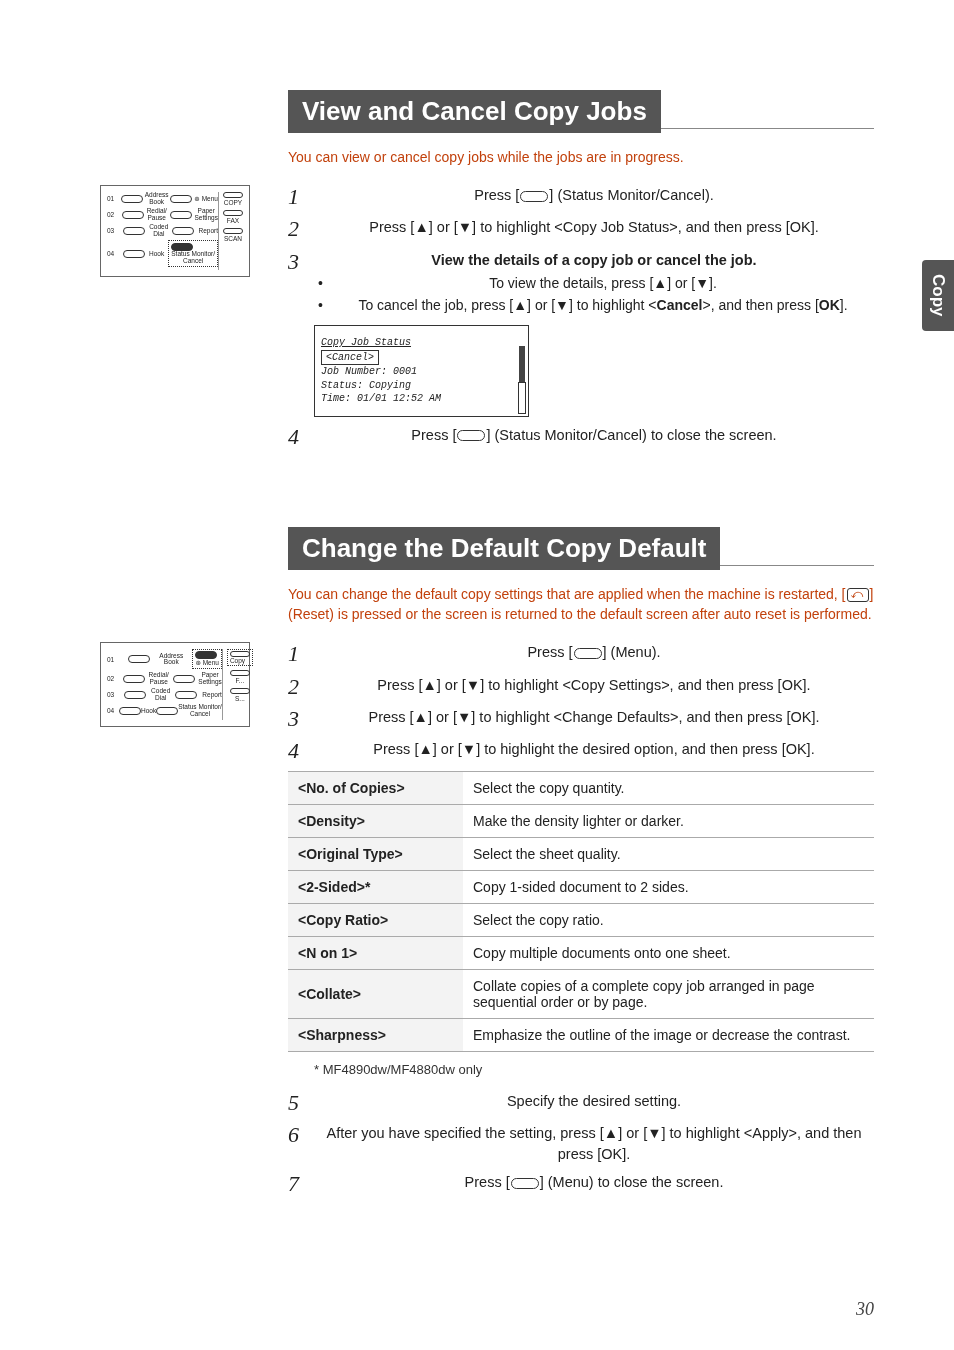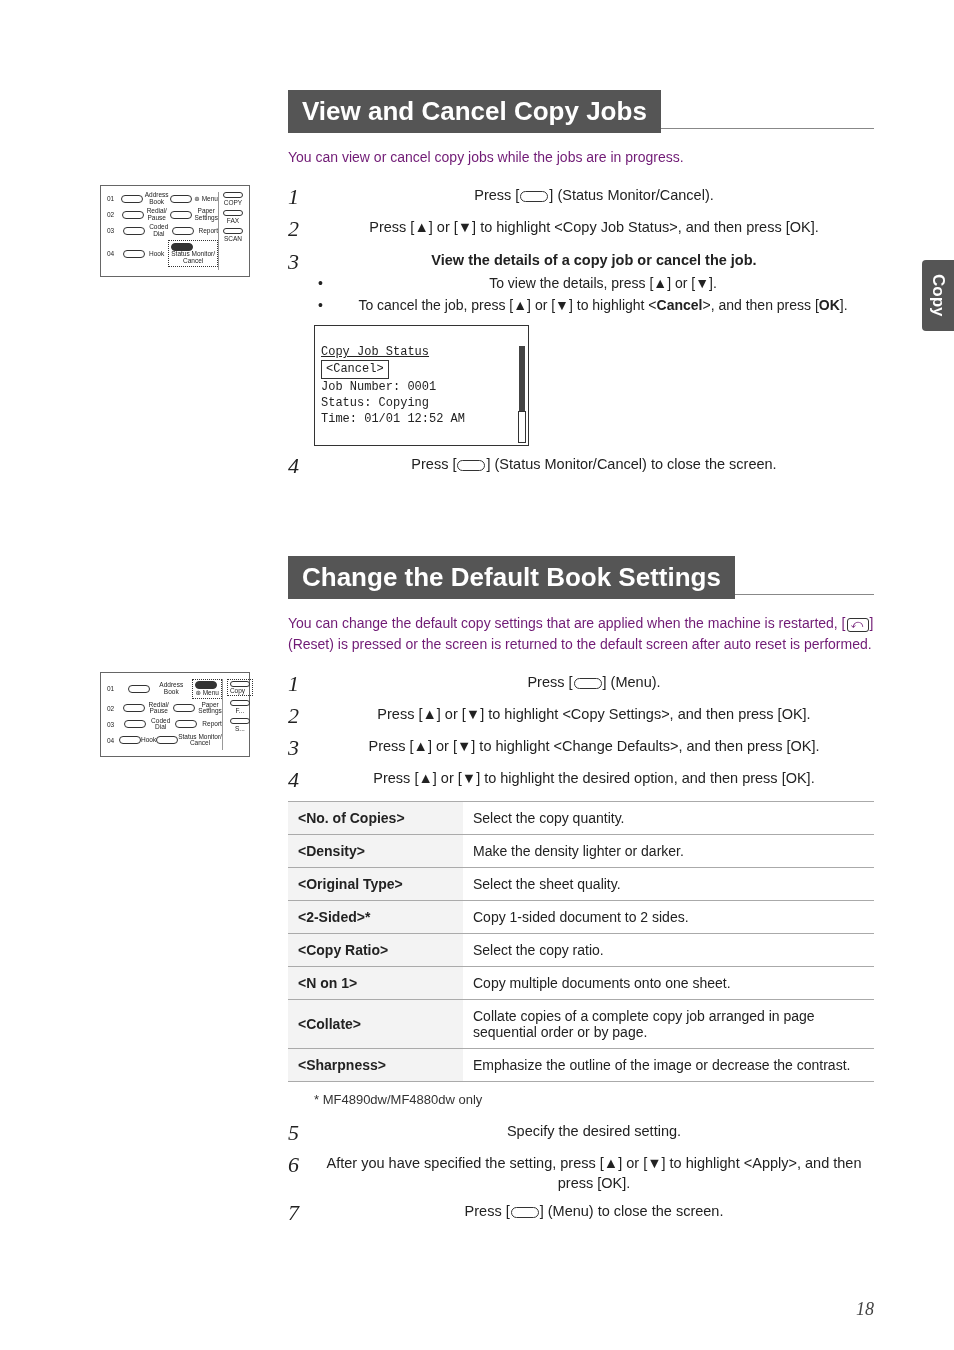--- a/index.html
+++ b/index.html
@@ -41,21 +41,21 @@
     flex: 1;
     border-bottom: 1px solid #888;
     margin-left: 0;
     height: 1px;
     align-self: flex-end;
     margin-bottom: 4px;
   }
   .intro {
     margin-left: 188px;
     font-size: 14px;
-    color: #701a75;
+    color: #c2410c;
     margin-bottom: 18px;
     line-height: 1.45;
   }
   .intro .reset-icon {
     display: inline-block;
     width: 22px; height: 14px;
     border: 1px solid #333;
     border-radius: 3px;
     vertical-align: middle;
     position: relative;
@@ -117,24 +117,25 @@
     content: "•";
     position: absolute;
     left: 0;
     top: 0;
   }
   .lcd {
     border: 1.5px solid #333;
     width: 215px;
     margin: 8px 0 8px 26px;
     font-family: "Courier New", monospace;
-    font-size: 12px;
+    font-size: 10px;
     line-height: 1.35;
-    padding: 18px 6px;
+    padding: 10px 6px;
     position: relative;
+    font-style: italic;
   }
   .lcd .title-row { text-decoration: underline; }
   .lcd .hl { background: #fff; border: 1px solid #333; padding: 0 4px; display: inline-block; }
   .lcd .scroll {
     position: absolute;
     right: 3px; top: 20px; bottom: 3px;
     width: 6px; background: #444;
   }
   .lcd .scroll::after {
     content: "";
@@ -325,21 +326,21 @@
       <div class="step-body strong">
         <span>Press [</span><span class="btn-icon"></span><span>] (Status Monitor/Cancel) to close the screen.</span>
       </div>
     </div>
   </div>
 </div>
 
 <div class="spacer-lg"></div>
 
 <div class="section-title">
-  <div class="bar">Change the Default Book Settings</div>
+  <div class="bar">Change the Default Copy Default</div>
   <div class="tail"></div>
 </div>
 <div class="intro">
   <span>You can change the default copy settings that are applied when the machine is restarted, [</span><span class="reset-icon"></span><span>] (Reset) is pressed or the screen is returned to the default screen after auto reset is performed.</span>
 </div>
 
 <div class="content-row">
   <div class="diagram-col">
 
     <div class="device">
@@ -468,13 +469,13 @@
     </div>
     <div class="step">
       <div class="step-num">7</div>
       <div class="step-body strong">
         <span>Press [</span><span class="btn-icon"></span><span>] (Menu) to close the screen.</span>
       </div>
     </div>
   </div>
 </div>
 
-<div class="page-num">18</div>
+<div class="page-num">30</div>
 
 </body></html>

